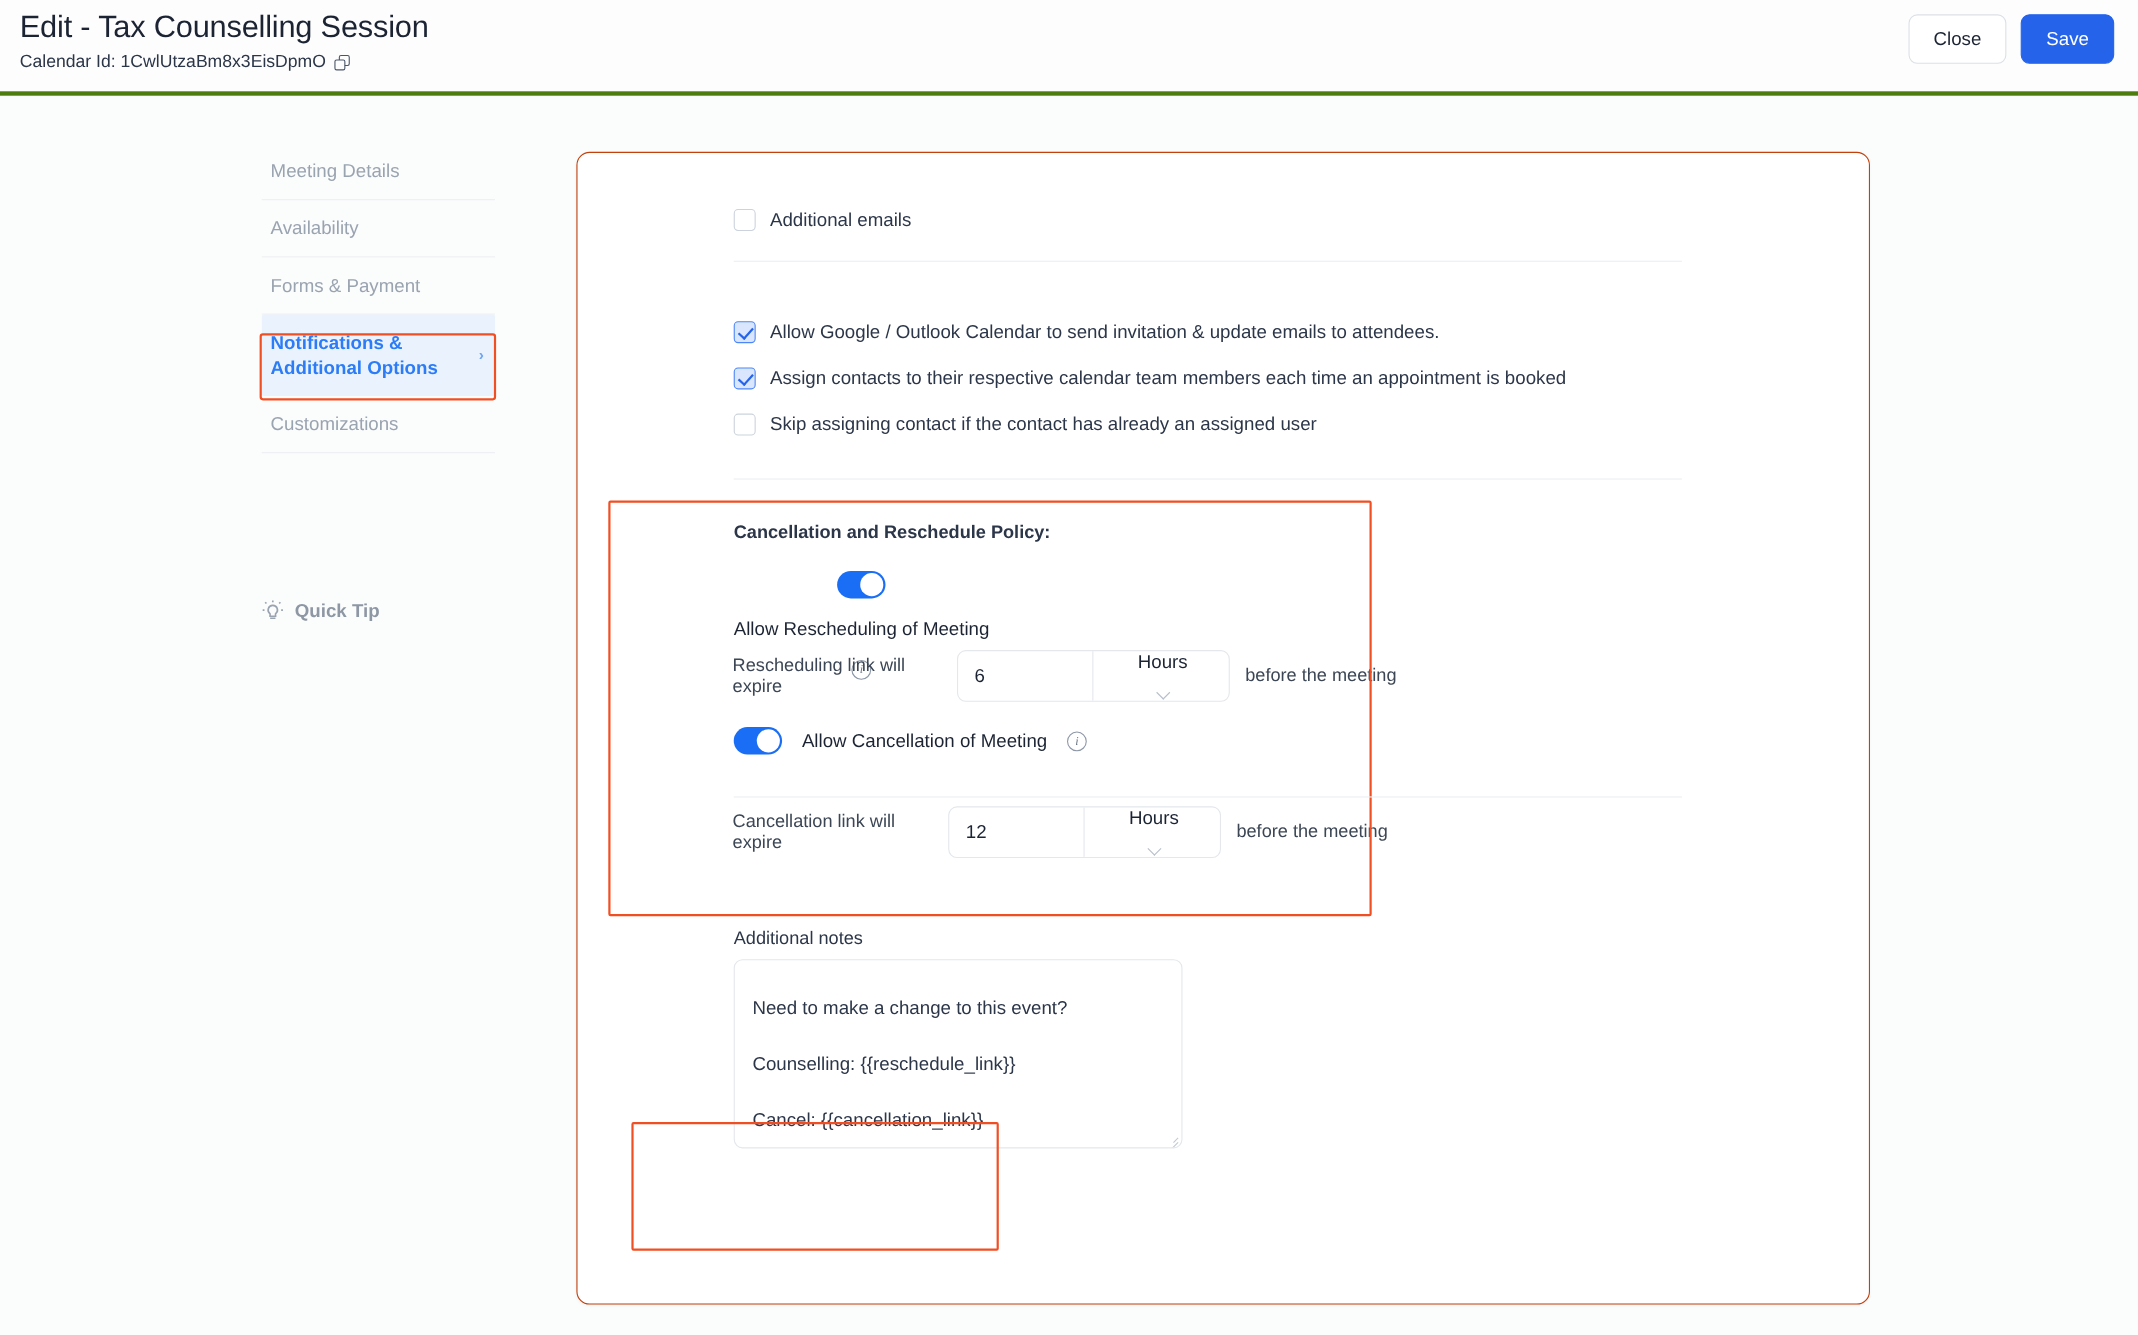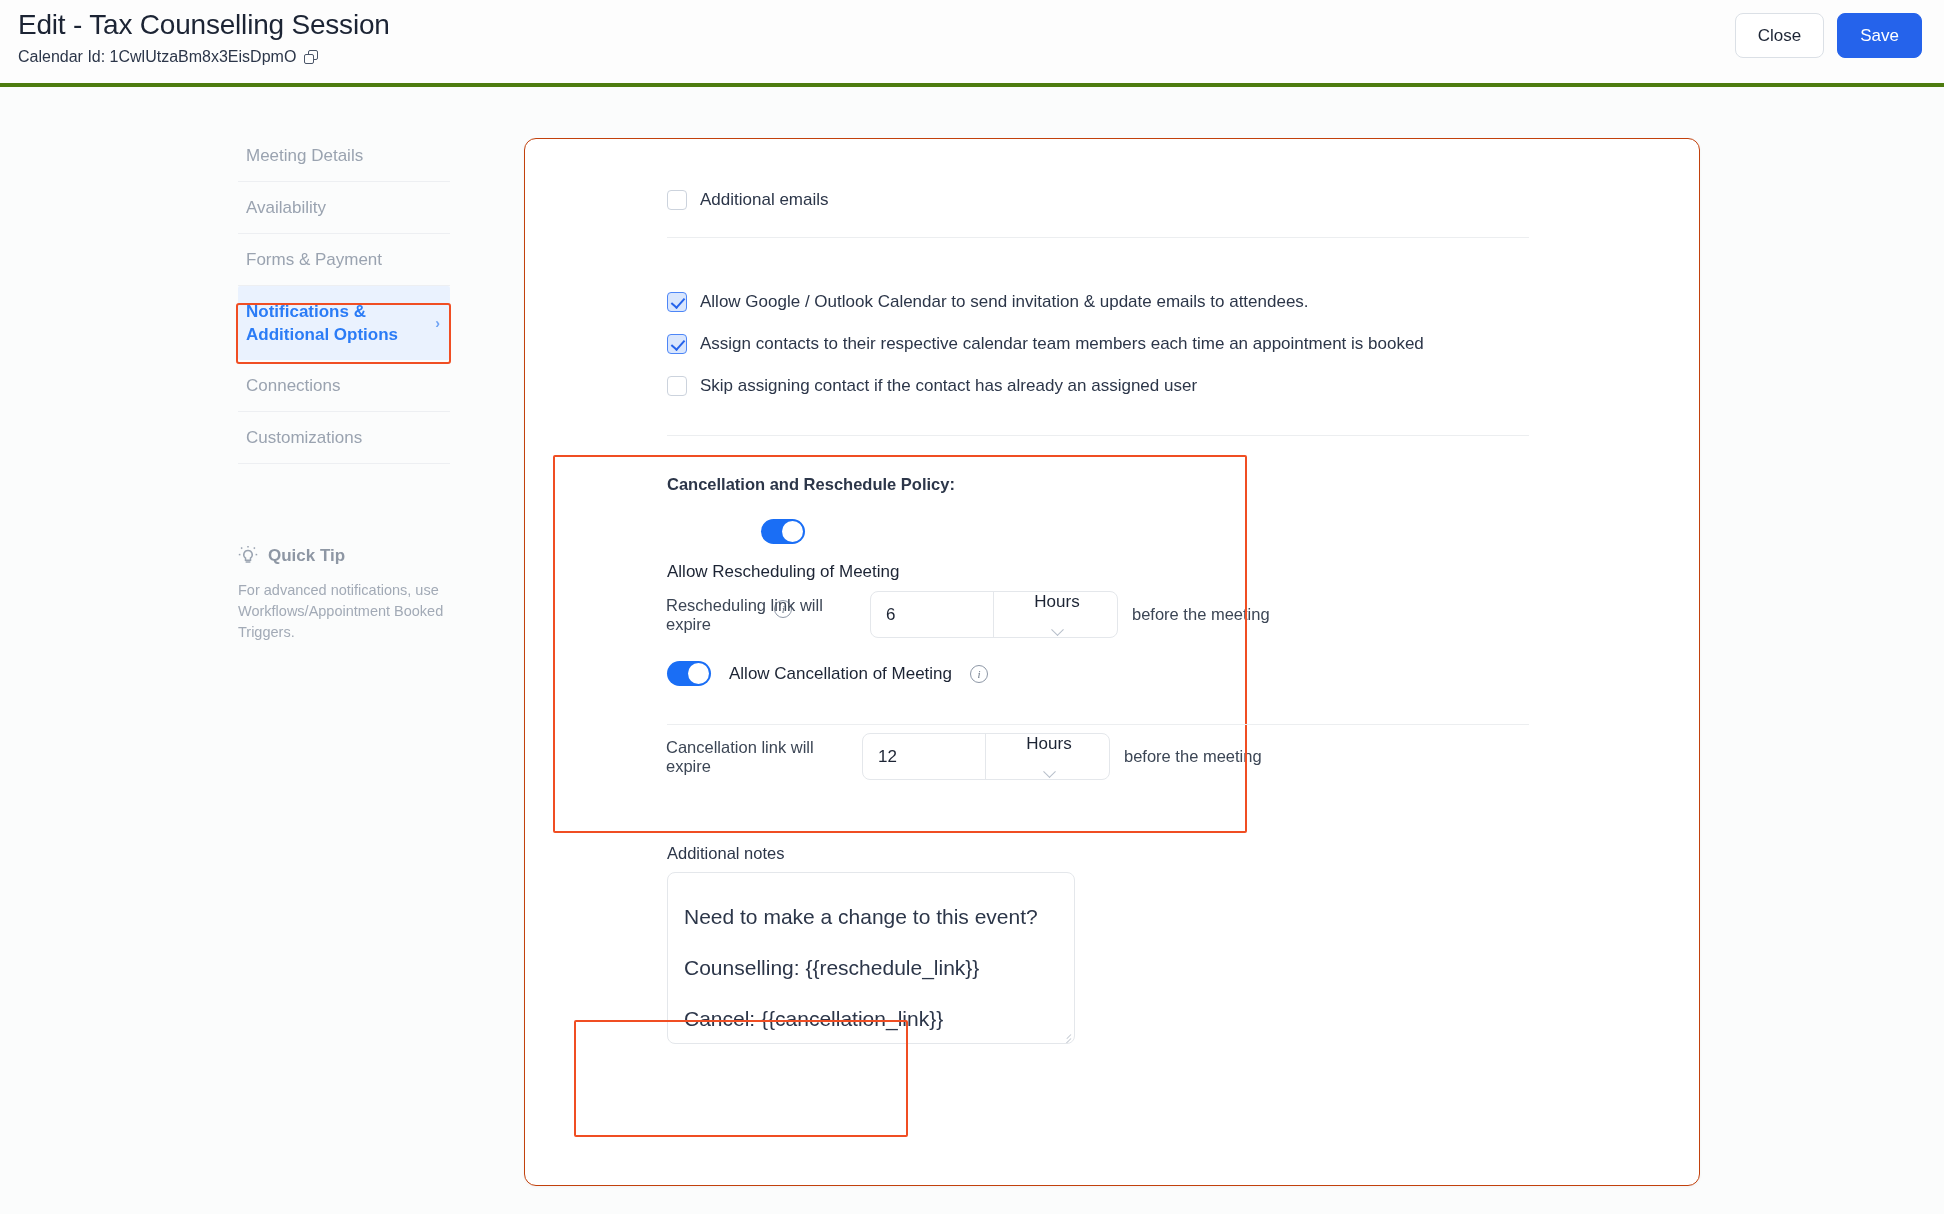--- a/index.html
+++ b/index.html
@@ -169,21 +169,21 @@
   }
 
   
   .notes-title { font-size: 16.5px; color: #2c3649; }
   .notes-area {
     width: 408px; height: 172px;
     border: 1px solid #e4e7eb; border-radius: 8px;
     background: #ffffff; position: relative;
     padding: 18px 16px; overflow: hidden;
     font-family: "Liberation Sans", sans-serif;
-    font-size: 21px; color: #2c3649; line-height: 51px;
+    font-size: 17px; color: #2c3649; line-height: 51px;
     resize: none; outline: none;
   }
   .resize-grip {
     position: absolute; right: 3px; bottom: 3px;
     width: 11px; height: 11px; pointer-events: none;
   }
   .resize-grip i {
     position: absolute; right: 0; display: block;
     height: 1px; background: #c3c9d2; transform: rotate(-45deg);
     transform-origin: right center;
@@ -210,39 +210,37 @@
 </div>
 
 <div class="sidebar">
   <div class="nav-item">Meeting Details</div>
   <div class="nav-item">Availability</div>
   <div class="nav-item">Forms &amp; Payment</div>
   <div class="nav-item active">
     <span>Notifications &amp; Additional Options</span>
     <span class="chev">›</span>
   </div>
-  <div class="nav-item">Connections</div>
   <div class="nav-item">Customizations</div>
 </div>
 <div class="annot-nav"></div>
 
 <div class="quicktip">
   <div class="qt-head">
     <svg width="20" height="22" viewBox="0 0 20 22">
       <path d="M10 5.4a4.2 4.2 0 0 0-2.5 7.6v2.2h5V13A4.2 4.2 0 0 0 10 5.4z" fill="none" stroke="#9aa3b0" stroke-width="1.5"></path>
       <line x1="7.6" y1="17" x2="12.4" y2="17" stroke="#9aa3b0" stroke-width="1.5"></line>
       <line x1="10" y1="1" x2="10" y2="2.6" stroke="#9aa3b0" stroke-width="1.5"></line>
       <line x1="2.4" y1="9.6" x2="0.8" y2="9.6" stroke="#9aa3b0" stroke-width="1.5"></line>
       <line x1="19.2" y1="9.6" x2="17.6" y2="9.6" stroke="#9aa3b0" stroke-width="1.5"></line>
       <line x1="4.2" y1="3.6" x2="3.1" y2="2.5" stroke="#9aa3b0" stroke-width="1.5"></line>
       <line x1="15.8" y1="3.6" x2="16.9" y2="2.5" stroke="#9aa3b0" stroke-width="1.5"></line>
     </svg>
     <span class="qt-title">Quick Tip</span>
   </div>
-  <div class="qt-body">For advanced notifications, use Workflows/Appointment Booked Triggers.</div>
 </div>
 
 <div class="panel">
   <div class="panel-inner">
 
     <div class="row-check" style="position:absolute; left:142px; top:50px;">
       <span class="cbox"></span>
       <span class="clabel">Additional emails</span>
     </div>
 

